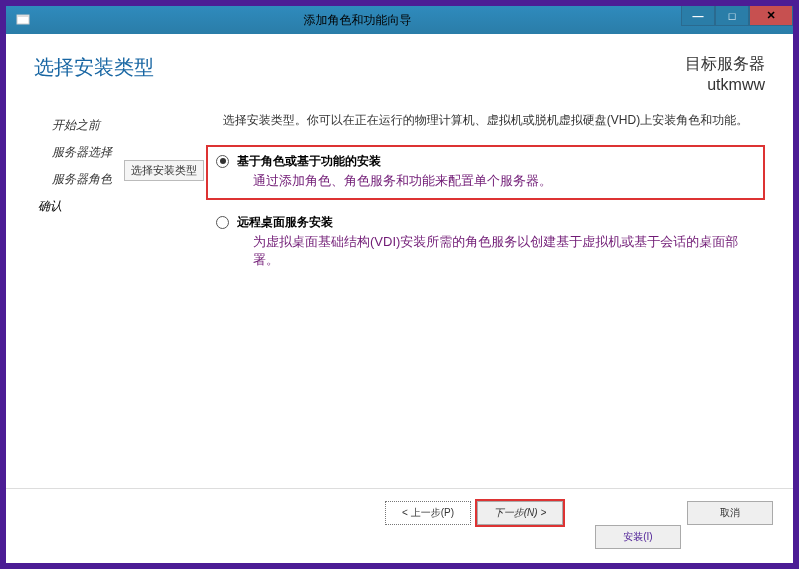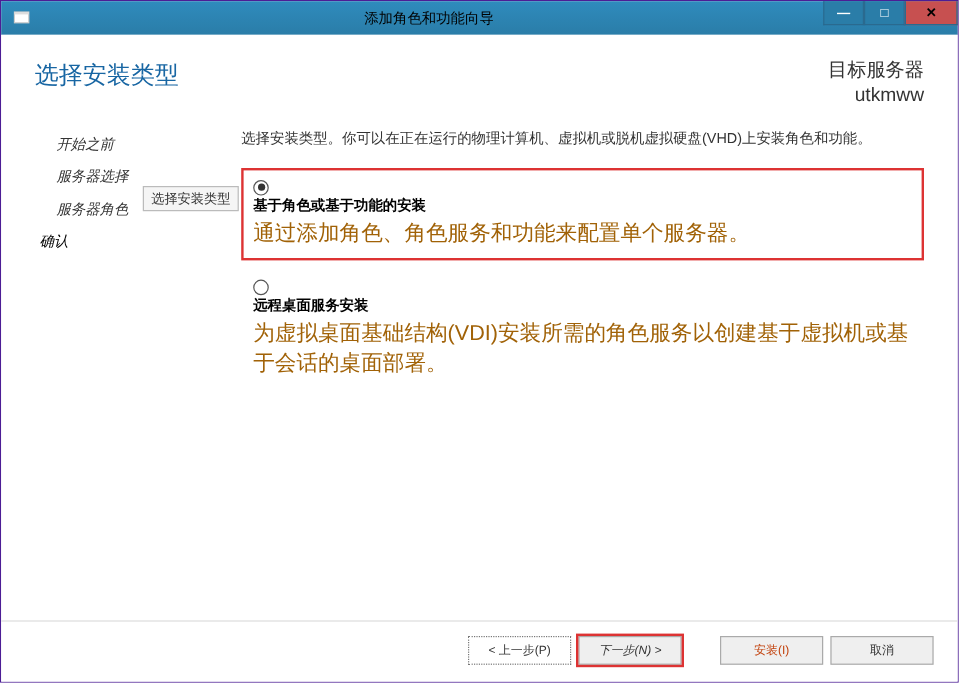--- a/index.html
+++ b/index.html
@@ -7,21 +7,21 @@
       font-family: "Microsoft YaHei", "Segoe UI", sans-serif;
       font-size: 12px;
       background: #fff;
       width: 799px;
       height: 569px;
       overflow: hidden;
     }
     .window {
       width: 799px;
       height: 569px;
-      border: 1px solid #4c1d95;
+      border: 6px solid #4c1d95;
       display: flex;
       flex-direction: column;
       background: #fff;
     }
     .titlebar {
       height: 28px;
       background: linear-gradient(#2f8bbd, #2a7da8);
       display: flex;
       align-items: center;
       color: #fff;
@@ -124,31 +124,31 @@
       z-index: 5;
     }
     .main {
       flex: 1;
       padding: 6px 28px 0 20px;
     }
     .instruction {
       font-size: 12px;
       color: #333;
       margin-bottom: 16px;
+      text-align: center;
     }
     .option-group {
       padding-left: 0;
     }
     .option {
       display: flex;
       align-items: flex-start;
       padding: 6px 8px 8px 8px;
       margin-bottom: 6px;
       border: 2px solid transparent;
-      flex-direction: column;
     }
     .option.highlighted {
       border: 2px solid #d33;
     }
     .radio {
       width: 13px;
       height: 13px;
       border: 1px solid #555;
       border-radius: 50%;
       margin-top: 2px;
@@ -167,44 +167,46 @@
       border-radius: 50%;
     }
     .option-text { flex: 1; }
     .option-title {
       font-weight: bold;
       font-size: 12px;
       color: #000;
       margin-bottom: 2px;
     }
     .option-desc {
-      font-size: 18px;
-      color: #a16207;
+      font-size: 13px;
+      color: #701a75;
       line-height: 1.4;
+      margin-left: 16px;
     }
     .footer {
       border-top: 1px solid #ddd;
       padding: 12px 20px 14px 0;
       display: flex;
       justify-content: flex-end;
       gap: 6px;
     }
     .btn {
       min-width: 86px;
       height: 24px;
       background: #efefef;
       border: 1px solid #aaa;
       font-size: 10px;
       color: #333;
       cursor: pointer;
       padding: 0 10px;
     }
     .btn.disabled {
-      color: #c2410c;
+      color: #4c1d95;
       cursor: default;
+      margin-top: 24px;
     }
     .btn.highlighted {
       outline: 2px solid #d33;
       outline-offset: 0;
       font-style: italic;
     }
     .btn.prev {
       border: 1px dotted #777;
       background: #fff;
     }

